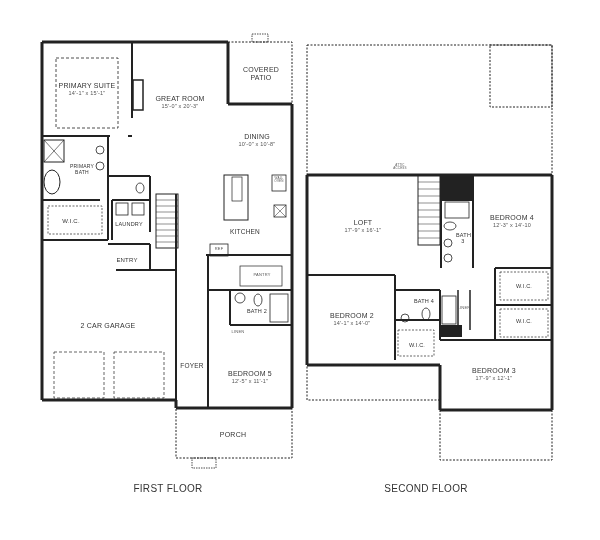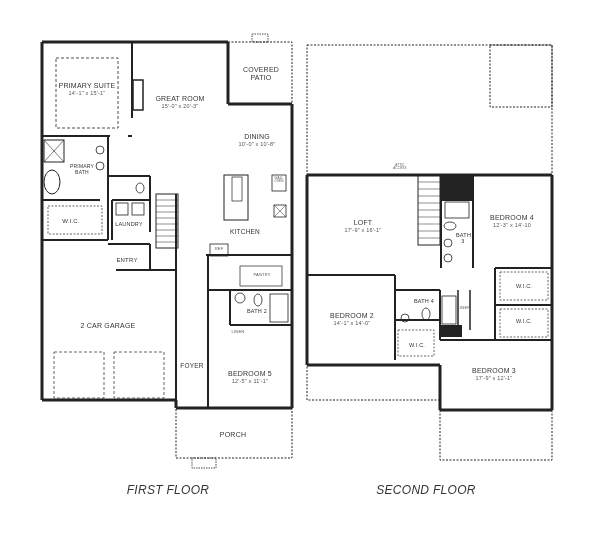--- a/index.html
+++ b/index.html
@@ -1,21 +1,21 @@
 <!DOCTYPE html>
 <html><head>
 <meta charset="utf-8">
 <style>
   html, body { margin: 0; padding: 0; background: #ffffff; }
   body { width: 600px; height: 540px; position: relative; overflow: hidden; font-family: "Liberation Sans", sans-serif; color: #222; }
   svg { position: absolute; left: 0; top: 0; }
   .lbl { position: absolute; text-align: center; font-size: 7px; letter-spacing: 0.2px; color: #333; text-transform: uppercase; white-space: nowrap; transform: translateX(-50%); line-height: 1.15; }
   .lbl .dim { display: block; font-size: 5.5px; color: #555; text-transform: none; }
   .tiny { font-size: 4px; color: #555; }
-  .floor-title { position: absolute; font-size: 12px; color: #333; letter-spacing: 0.3px; transform: translateX(-50%); white-space: nowrap; font-style: italic; }
+  .floor-title { position: absolute; font-size: 10px; color: #333; letter-spacing: 0.3px; transform: translateX(-50%); white-space: nowrap; }
 </style>
 </head>
 <body>
 
 <svg width="600" height="540" viewBox="0 0 600 540">
   <g fill="none" stroke="#222">
 
     <path d="M42 42 H228 M228 42 V104 M228 104 H292 M292 104 V408 M292 408 H176 M176 408 V400 M42 400 H176 M42 42 V400" stroke-width="3"></path>
 
     <rect x="228" y="42" width="64" height="62" stroke-width="1" stroke-dasharray="2,1.5"></rect>

